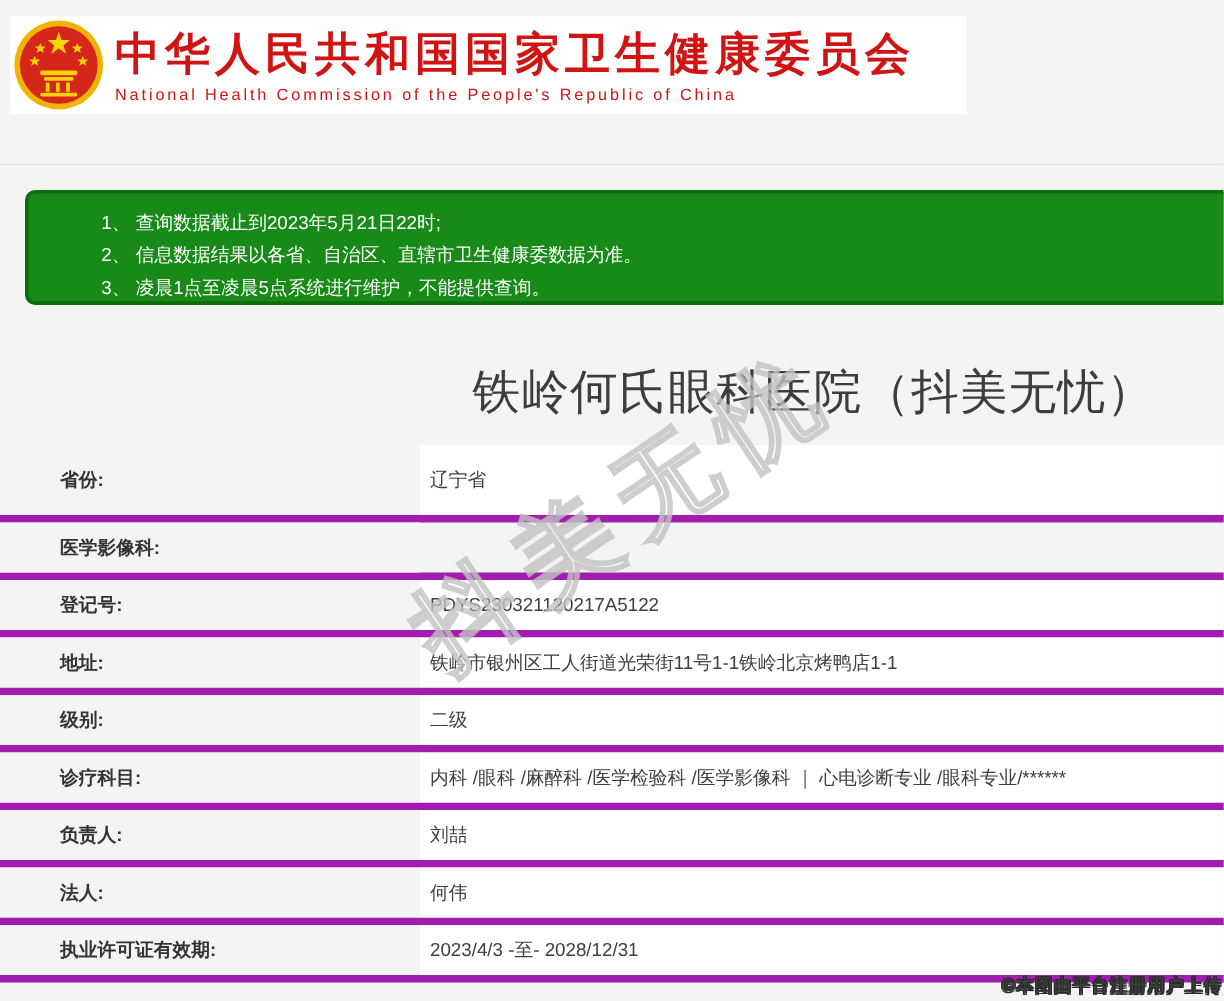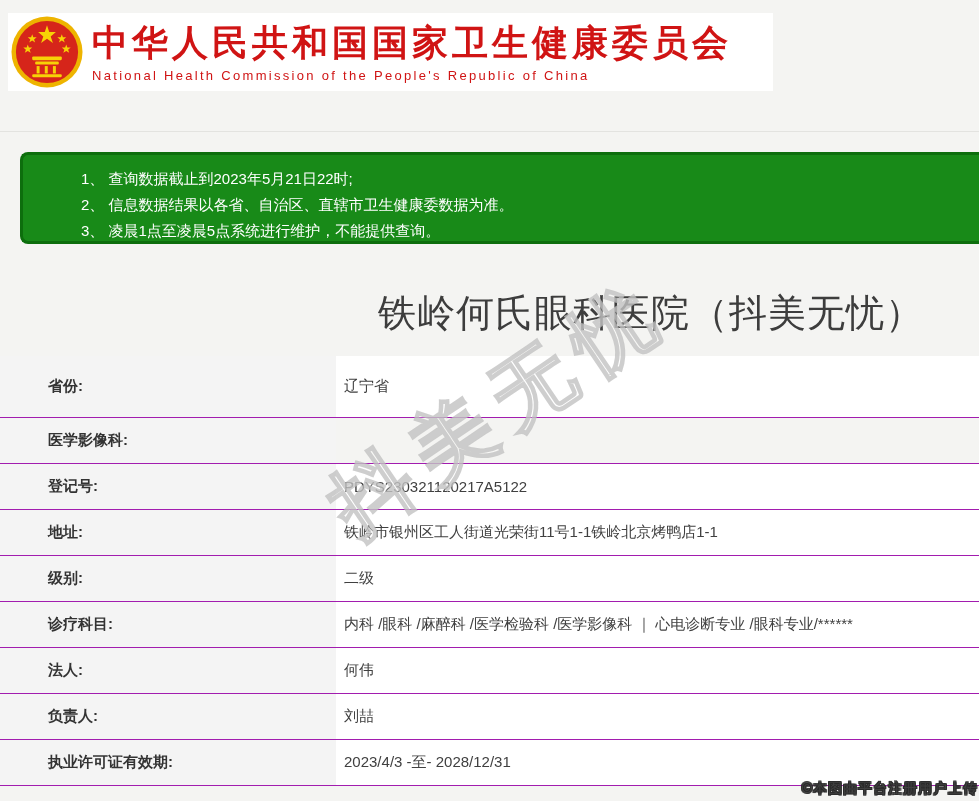--- a/index.html
+++ b/index.html
@@ -50,21 +50,21 @@
   .result-title {
     position: absolute; left: 378px; top: 288px;
     font-size: 38px; font-weight: 400; color: #3d3d3d;
     letter-spacing: 1px; white-space: nowrap;
   }
 
   
   .detail-table { position: absolute; left: 0; top: 356px; width: 100%; }
   .row {
     display: flex; height: 46px;
-    border-bottom: 1px solid #a21caf;
+    border-bottom: 6px solid #a21caf;
   }
   .row.first { height: 62px; }
   .cell-label {
     width: 336px; flex: 0 0 auto;
     background: #f4f4f4;
     display: flex; align-items: center;
     padding-left: 48px;
     font-size: 15px; font-weight: bold; color: #333;
   }
   .cell-value {
@@ -156,26 +156,26 @@
     </div>
     <div class="row">
       <div class="cell-label">级别:</div>
       <div class="cell-value">二级</div>
     </div>
     <div class="row">
       <div class="cell-label">诊疗科目:</div>
       <div class="cell-value">内科 /眼科 /麻醉科 /医学检验科 /医学影像科 ｜ 心电诊断专业 /眼科专业/******</div>
     </div>
     <div class="row">
+      <div class="cell-label">负责人:</div>
+      <div class="cell-value">刘喆</div>
+    </div>
+    <div class="row">
       <div class="cell-label">法人:</div>
       <div class="cell-value">何伟</div>
-    </div>
-    <div class="row">
-      <div class="cell-label">负责人:</div>
-      <div class="cell-value">刘喆</div>
     </div>
     <div class="row">
       <div class="cell-label">执业许可证有效期:</div>
       <div class="cell-value">2023/4/3 -至- 2028/12/31</div>
     </div>
   </div>
 
   <div class="watermark">抖美无忧</div>
 
   <div class="stamp">©本图由平台注册用户上传</div>

